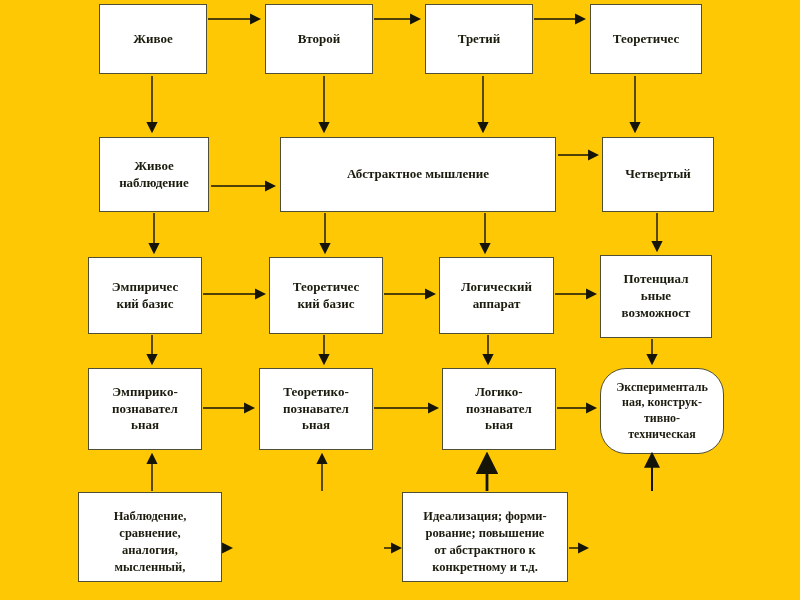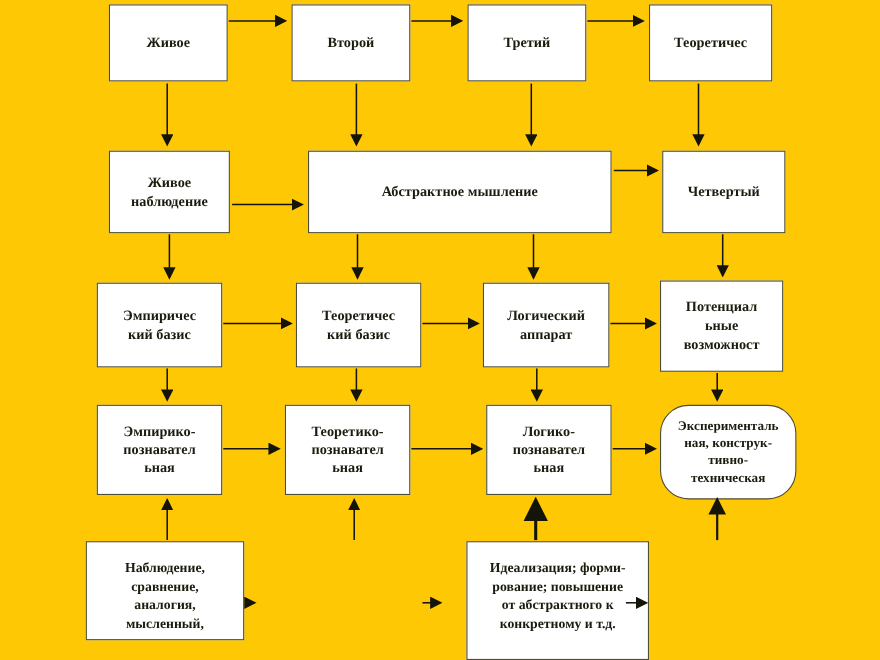--- a/index.html
+++ b/index.html
@@ -60,21 +60,21 @@
   <div class="box tight" style="left:600px;top:368px;width:124px;height:86px">Эксперименталь
 ная, конструк-
 тивно-
 техническая</div>
 
   <div class="box small" style="left:78px;top:492px;width:144px;height:90px">Наблюдение,
 сравнение,
 аналогия,
 мысленный,
 эксперимент и т.д.</div>
-  <div class="box small" style="left:424px;top:492px;width:166px;height:108px">Идеализация; форми-
+  <div class="box small" style="left:402px;top:492px;width:166px;height:90px">Идеализация; форми-
 рование; повышение
 от абстрактного к
 конкретному и т.д.</div>
 
   <svg class="arrows" viewBox="0 0 800 600" aria-hidden="true">
     <defs>
       <marker id="ah" viewBox="0 0 10 10" refX="8" refY="5" markerWidth="8" markerHeight="8" orient="auto-start-reverse">
         <path d="M0,0 L10,5 L0,10 z" fill="#141408"></path>
       </marker>
     </defs>

